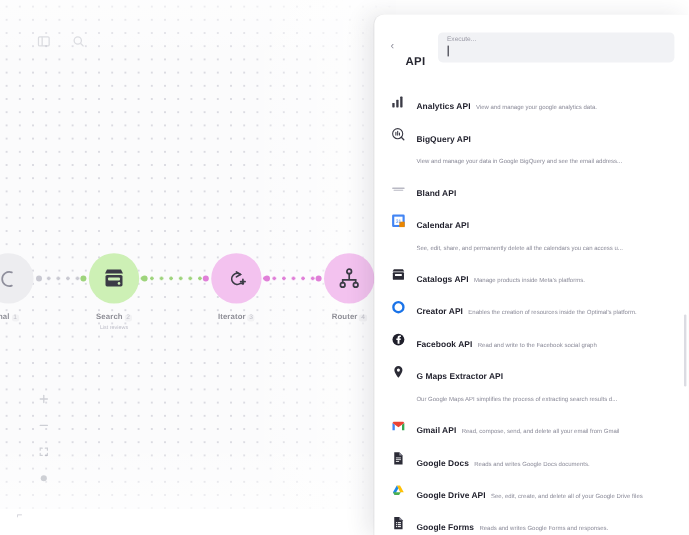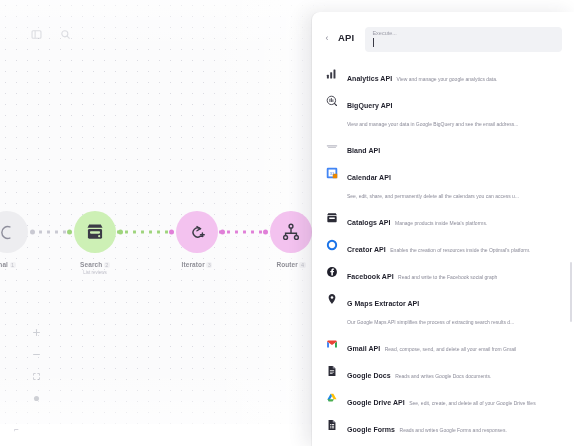--- a/index.html
+++ b/index.html
@@ -168,20 +168,21 @@
     width: 8px;
     text-align: center;
     cursor: pointer;
   }
   #panel-title {
     font-size: 9.5px;
     font-weight: bold;
     color: #262630;
     line-height: 22px;
     letter-spacing: .2px;
+    margin-top: 14px;
   }
   #search-wrap {
     flex: 1;
     margin-left: 4px;
     background: #f1f2f5;
     border-radius: 4px;
     height: 25px;
     position: relative;
     padding: 3px 7px 0 7px;
     box-sizing: border-box;

